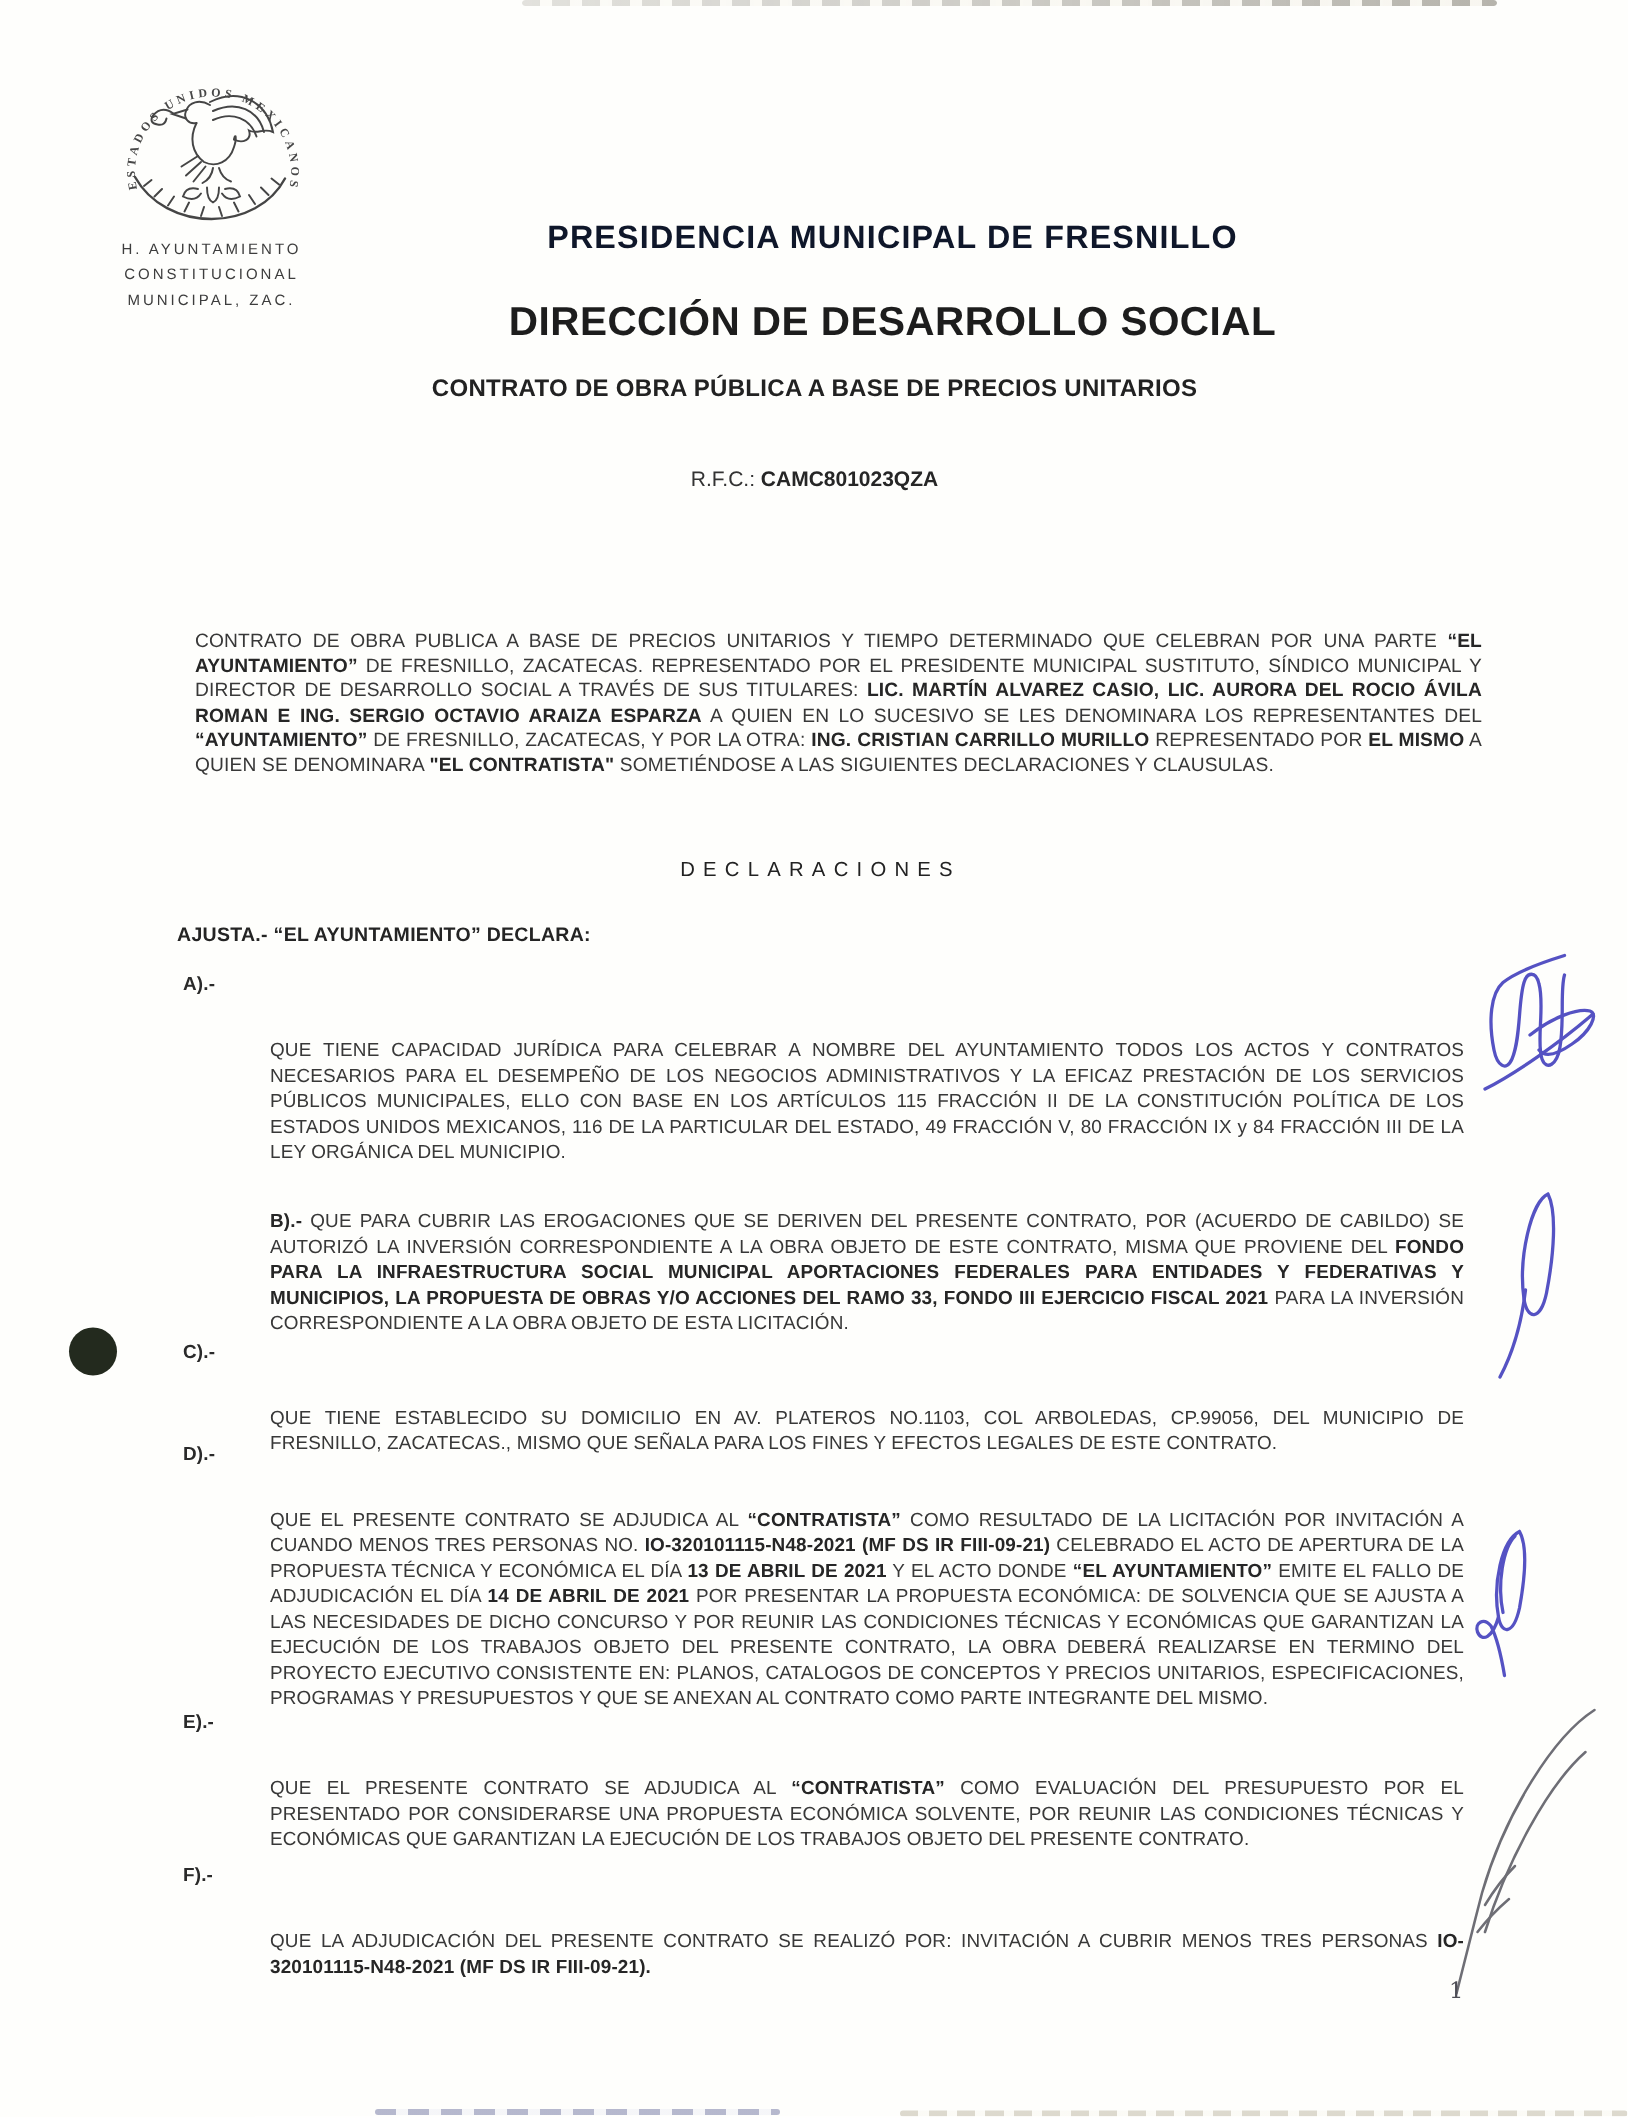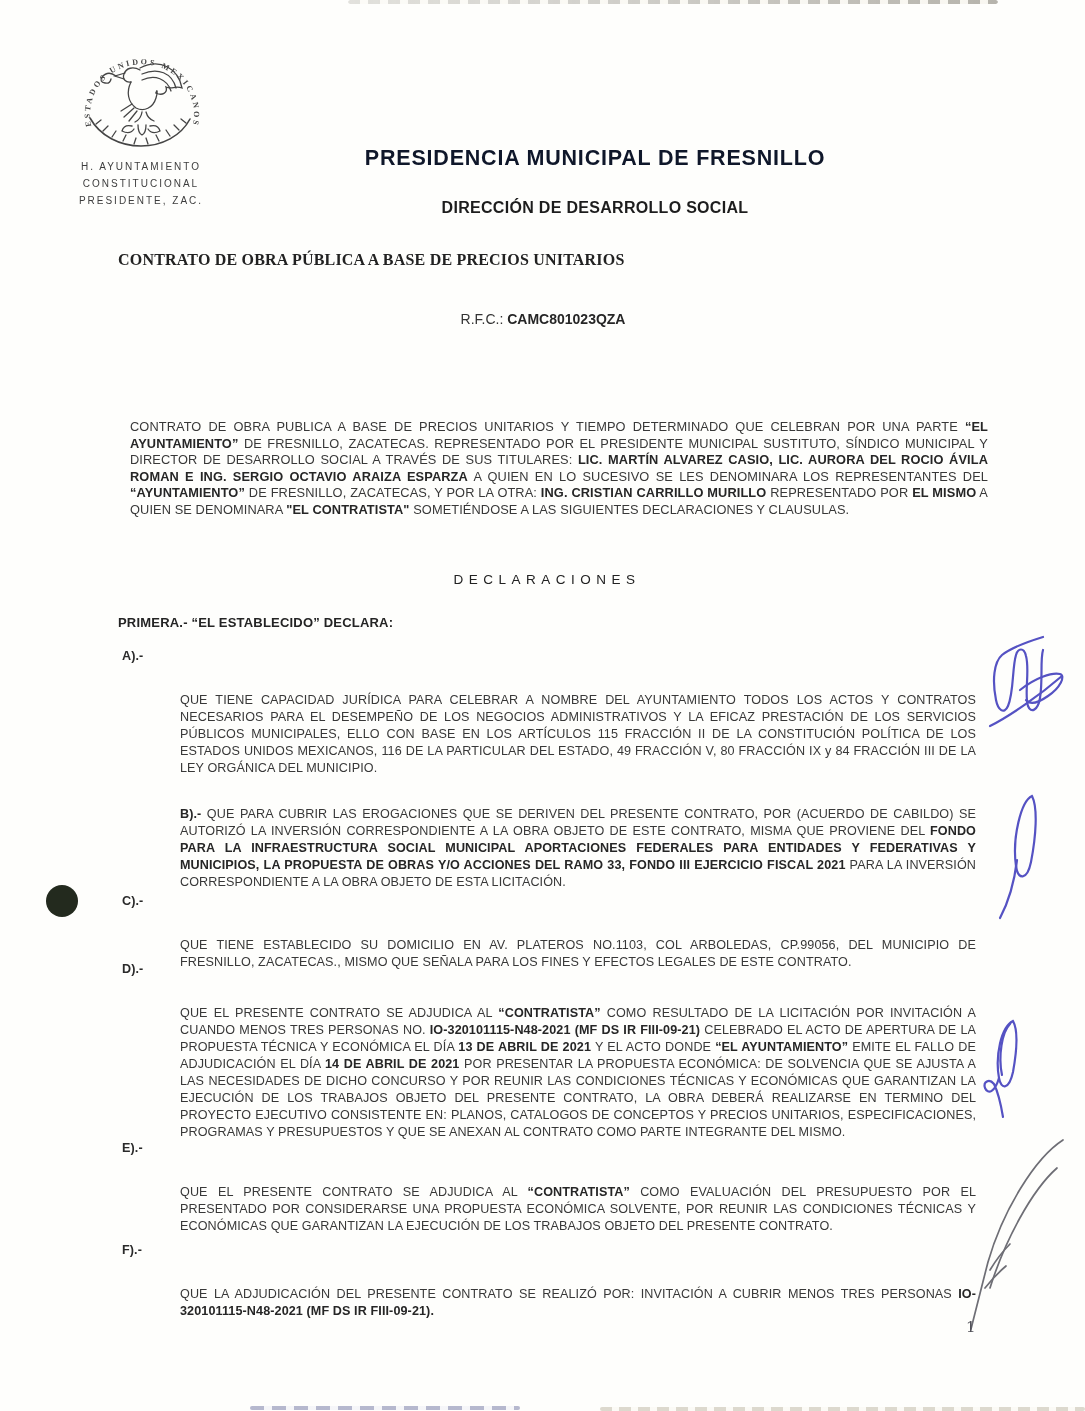--- a/index.html
+++ b/index.html
@@ -42,23 +42,23 @@
 
   
   .logo{position:absolute;left:76px;top:46px;width:130px;text-align:center;}
   .logo svg{display:block;margin:0 auto;}
   .logo-cap{font-size:10px;letter-spacing:2px;line-height:17px;color:#3d3d3d;white-space:nowrap;}
 
   
   .title1{left:215px;top:146px;width:760px;text-align:center;
           font-size:21.5px;font-weight:700;letter-spacing:.8px;color:#0f172a;}
   .title2{left:215px;top:199px;width:760px;text-align:center;
-          font-size:16px;font-weight:700;letter-spacing:.3px;color:#1d1d1d;}
-  .title3{left:118px;top:251px;width:850px;text-align:left;
-          font-size:16px;font-weight:700;letter-spacing:.2px;color:#222;font-family:Liberation Serif, serif;}
+          font-size:27px;font-weight:700;letter-spacing:.3px;color:#1d1d1d;}
+  .title3{left:118px;top:251px;width:850px;text-align:center;
+          font-size:16px;font-weight:700;letter-spacing:.2px;color:#222;}
   .cto{left:118px;top:308px;width:850px;text-align:center;
        font-size:14px;line-height:22px;color:#333;}
 
   
   .intro{left:118px;top:407px;width:858px;margin:12px;
          font-size:12.8px;line-height:16.6px;text-align:justify;letter-spacing:.1px;}
   .decl-title{left:118px;top:572px;width:858px;text-align:center;
               font-size:13.5px;font-weight:400;letter-spacing:5.5px;color:#222;}
   .primera{left:118px;top:615px;width:858px;
            font-size:13px;font-weight:700;color:#242424;letter-spacing:.2px;}
@@ -103,37 +103,37 @@
 
         <path d="M 66 66 q -1 7 -7 10 M 70 66 q 2 7 8 9"></path>
         <path d="M 56 80 q -8 -2 -10 5 q 8 4 12 -2 M 74 80 q 8 -2 10 5 q -8 4 -12 -2 M 62 79 q 0 8 4 10 q 4 -2 4 -10"></path>
 
         <path d="M 14 72 C 24 90, 44 100, 65 100 C 86 100, 105 90, 114 73" stroke-width="1.6"></path>
         <path d="M 20 78 l 5 -4 M 27 85 l 5 -5 M 36 91 l 4 -6 M 47 95 l 3 -6 M 58 98 l 2 -6 M 72 98 l -2 -6 M 83 95 l -3 -6 M 94 90 l -4 -6 M 103 84 l -5 -5 M 110 77 l -5 -4"></path>
       </g>
     </svg>
     <div class="logo-cap">H. AYUNTAMIENTO</div>
     <div class="logo-cap">CONSTITUCIONAL</div>
-    <div class="logo-cap">PRESIDENTE, ZAC.</div>
+    <div class="logo-cap">MUNICIPAL, ZAC.</div>
   </div>
 
   <div class="abs title1">PRESIDENCIA MUNICIPAL DE FRESNILLO</div>
   <div class="abs title2">DIRECCIÓN DE DESARROLLO SOCIAL</div>
   <div class="abs title3">CONTRATO DE OBRA PÚBLICA A BASE DE PRECIOS UNITARIOS</div>
 
   <div class="abs cto">
     <div>
       <span>R.F.C.: </span><span class="b">CAMC801023QZA</span>
     </div>
   </div>
 
   <p class="abs intro"><span>CONTRATO DE OBRA PUBLICA A BASE DE PRECIOS UNITARIOS Y TIEMPO DETERMINADO QUE CELEBRAN POR UNA PARTE </span><span class="b">“EL AYUNTAMIENTO”</span><span> DE FRESNILLO, ZACATECAS. REPRESENTADO POR EL PRESIDENTE MUNICIPAL SUSTITUTO, SÍNDICO MUNICIPAL Y DIRECTOR DE DESARROLLO SOCIAL A TRAVÉS DE SUS TITULARES: </span><span class="b">LIC. MARTÍN ALVAREZ CASIO, LIC. AURORA DEL ROCIO ÁVILA ROMAN E  ING. SERGIO OCTAVIO ARAIZA ESPARZA</span><span> A QUIEN EN LO SUCESIVO SE LES DENOMINARA LOS REPRESENTANTES DEL </span><span class="b">“AYUNTAMIENTO”</span><span> DE FRESNILLO, ZACATECAS, Y POR LA OTRA: </span><span class="b">ING. CRISTIAN CARRILLO MURILLO</span><span> REPRESENTADO POR  </span><span class="b">EL MISMO</span><span>  A QUIEN SE DENOMINARA </span><span class="b">"EL CONTRATISTA"</span><span> SOMETIÉNDOSE A LAS  SIGUIENTES DECLARACIONES Y CLAUSULAS.</span></p>
 
   <div class="abs decl-title">DECLARACIONES</div>
-  <div class="abs primera">PRIMERA.- “EL ESTABLECIDO” DECLARA:</div>
+  <div class="abs primera">AJUSTA.- “EL AYUNTAMIENTO” DECLARA:</div>
 
   <div class="item" style="top:648px">
     <span class="lbl">A).-</span>
     <span class="txt"><span>QUE TIENE CAPACIDAD JURÍDICA PARA CELEBRAR A NOMBRE DEL AYUNTAMIENTO TODOS LOS ACTOS Y CONTRATOS NECESARIOS PARA EL DESEMPEÑO DE LOS NEGOCIOS ADMINISTRATIVOS Y LA EFICAZ PRESTACIÓN DE LOS SERVICIOS PÚBLICOS MUNICIPALES, ELLO CON BASE EN LOS ARTÍCULOS 115 FRACCIÓN II DE LA CONSTITUCIÓN POLÍTICA DE LOS ESTADOS UNIDOS MEXICANOS, 116 DE LA PARTICULAR DEL ESTADO, 49 FRACCIÓN V, 80 FRACCIÓN IX y 84 FRACCIÓN III DE LA LEY ORGÁNICA DEL MUNICIPIO.</span></span>
   </div>
   <div class="item" style="top:762px">
     <span class="lbl"></span>
     <span class="txt"><span class="b">B).- </span><span>QUE PARA CUBRIR LAS EROGACIONES QUE SE DERIVEN DEL PRESENTE CONTRATO, POR (ACUERDO DE CABILDO) SE AUTORIZÓ LA INVERSIÓN CORRESPONDIENTE A LA OBRA OBJETO DE ESTE CONTRATO, MISMA QUE PROVIENE DEL  </span><span class="b">FONDO PARA LA INFRAESTRUCTURA SOCIAL MUNICIPAL APORTACIONES FEDERALES PARA ENTIDADES Y  FEDERATIVAS Y MUNICIPIOS,  LA PROPUESTA DE OBRAS Y/O ACCIONES DEL RAMO 33, FONDO III EJERCICIO FISCAL 2021</span><span> PARA LA INVERSIÓN CORRESPONDIENTE A LA OBRA OBJETO DE ESTA LICITACIÓN.</span></span>
   </div>
   <div class="item" style="top:893px">

